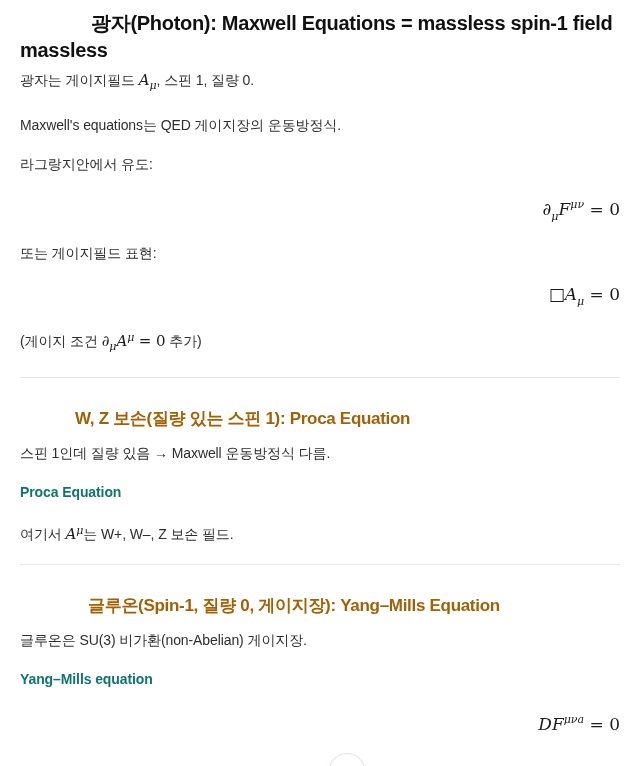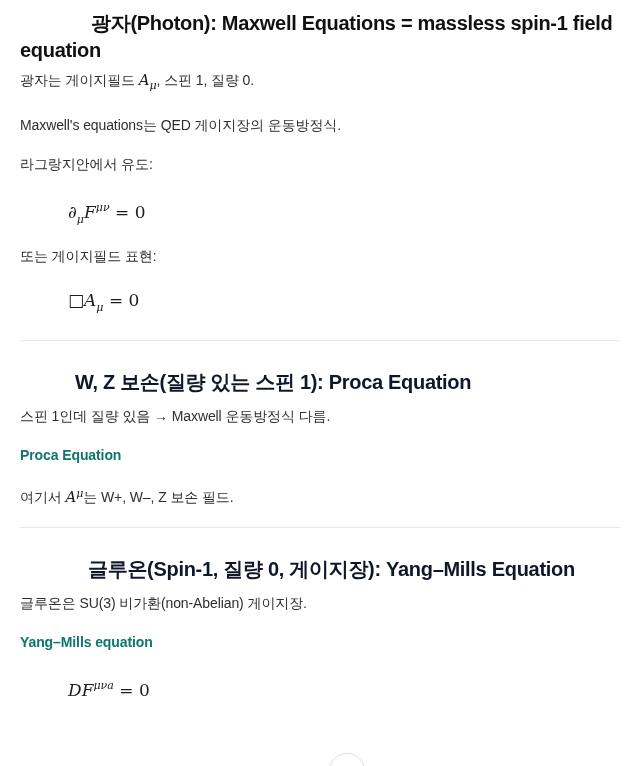--- a/index.html
+++ b/index.html
@@ -12,36 +12,36 @@
   .doc{padding:6px 20px 0 20px;}
 
   
   .h1{
     font-size:20px;line-height:27px;font-weight:700;color:#111;
     letter-spacing:-0.3px;margin:4px 0 6px 0;
   }
   .h1 .line1{display:block;padding-left:71px;white-space:nowrap;}
   .h1 .line2{display:block;}
   .h2{
-    font-size:20px;line-height:28px;font-weight:700;color:#0f172a;
+    font-size:17px;line-height:28px;font-weight:700;color:#a16207;
     letter-spacing:-0.3px;margin:27px 0 10px 0;white-space:nowrap;
   }
   .h2.proca{padding-left:55px;}
   .h2.ym{padding-left:68px;}
 
   
   p{font-size:14px;line-height:20px;color:#2e2e2e;margin:0 0 19px 0;letter-spacing:-0.1px;}
   p.sublabel{font-weight:700;color:#0f766e;}
 
   
   hr{border:none;border-top:1px solid #e8e8e8;margin:20px 0 0 0;}
 
   
   .eq{
-    text-align:left;padding-left:48px;margin:22px 0 14px 0;
+    text-align:right;padding-left:48px;margin:16px 0 14px 0;
     font-family:"DejaVu Serif",serif;font-size:17px;line-height:24px;color:#1c1c1c;
   }
 
   
   .mi{font-style:italic;font-family:"DejaVu Serif",serif;}
   .mt{font-style:normal;font-family:"DejaVu Serif",serif;}
   .msub{font-size:11px;font-style:italic;vertical-align:-5px;font-family:"DejaVu Serif",serif;}
   .msup{font-size:11px;font-style:italic;vertical-align:7px;font-family:"DejaVu Serif",serif;}
   .mu{font-style:normal;}
 
@@ -59,35 +59,36 @@
     font-size:15px;color:#444;cursor:pointer;padding:0;
   }
 </style>
 </head>
 <body>
 
 <div class="doc">
 
   <div class="h1">
     <span class="line1">광자(Photon): Maxwell Equations = massless spin-1 field</span>
-    <span class="line2">equation</span>
+    <span class="line2">massless</span>
   </div>
 
   <p><span>광자는 게이지필드 </span><span class="imath"><span class="mi">A</span><span class="msub">μ</span></span><span>, 스핀 1, 질량 0.</span></p>
 
   <p>Maxwell's equations는 QED 게이지장의 운동방정식.</p>
 
   <p>라그랑지안에서 유도:</p>
 
   <div class="eq"><span class="mi">∂</span><span class="msub">μ</span><span class="mi">F</span><span class="msup">μν</span><span class="mt"> = 0</span></div>
 
   <p>또는 게이지필드 표현:</p>
 
   <div class="eq"><span class="mt">□</span><span class="mi">A</span><span class="msub">μ</span><span class="mt"> = 0</span></div>
 
+  <p><span>(게이지 조건 </span><span class="imath"><span class="mi">∂</span><span class="msub">μ</span><span class="mi">A</span><span class="msup">μ</span><span class="mt"> = 0</span></span><span> 추가)</span></p>
 
   <hr>
 
   <div class="h2 proca">W, Z 보손(질량 있는 스핀 1): Proca Equation</div>
 
   <p>스핀 1인데 질량 있음 → Maxwell 운동방정식 다름.</p>
 
   <p class="sublabel">Proca Equation</p>
 
 

